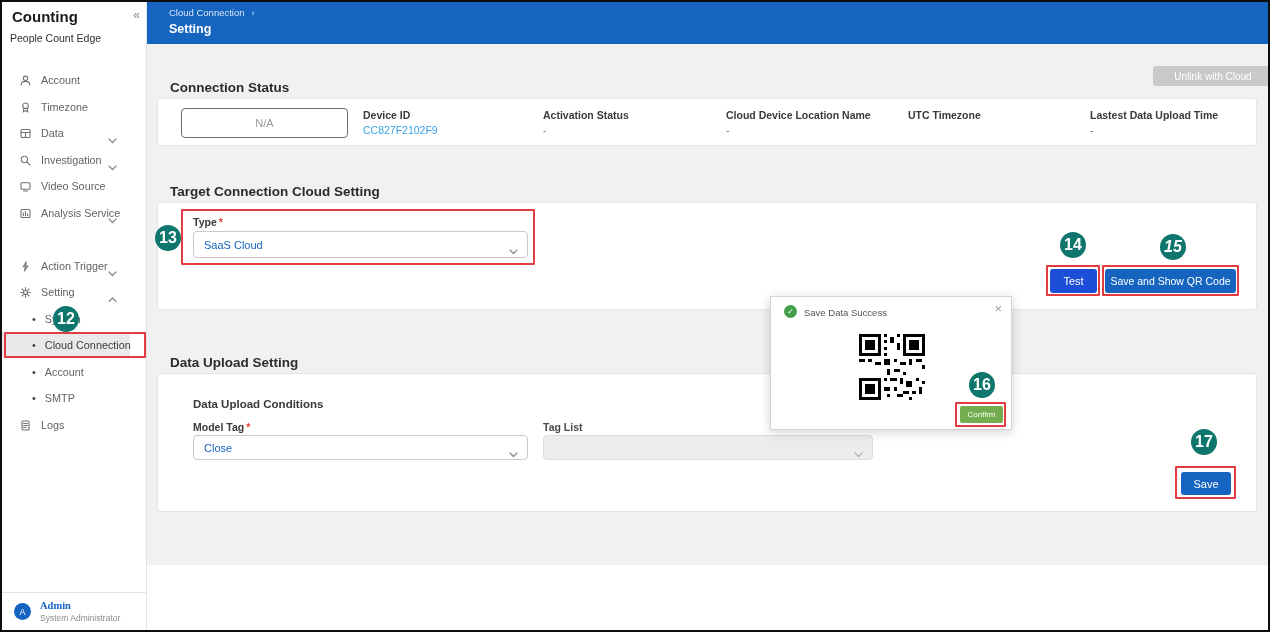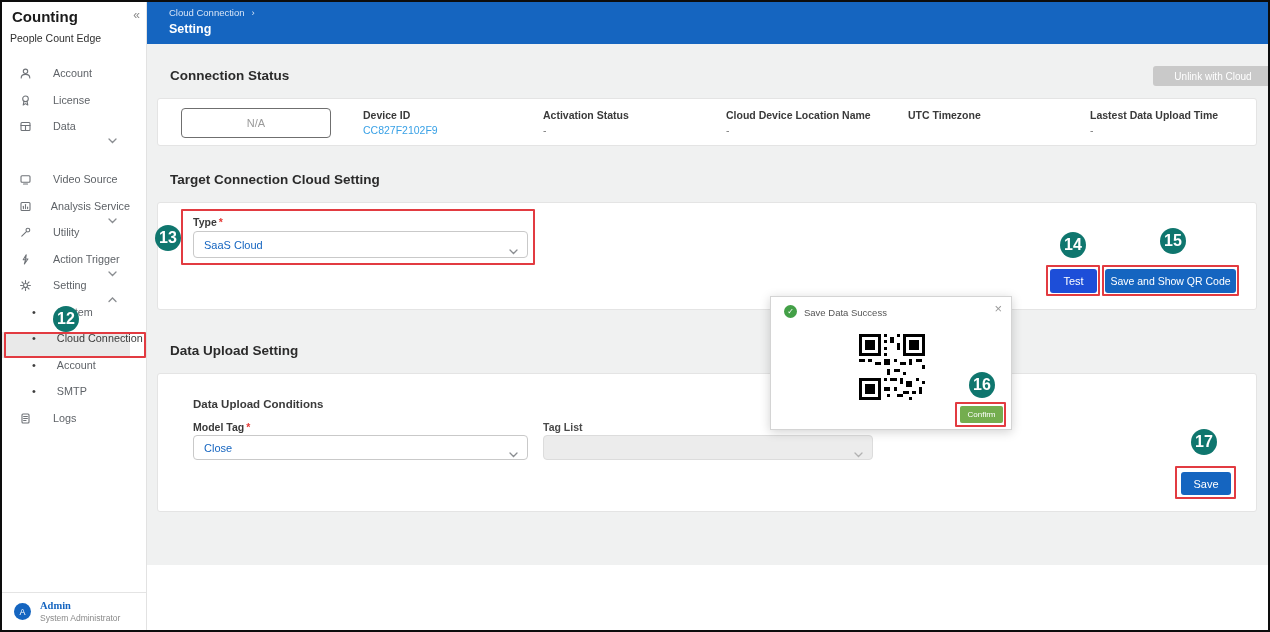--- a/index.html
+++ b/index.html
@@ -4,21 +4,21 @@
 <style>
   * { margin:0; padding:0; box-sizing:border-box; }
   body { font-family:"Liberation Sans", sans-serif; background:#fff; }
   #app { position:relative; width:1270px; height:632px; border:2px solid #0d0d0d; background:#fff; overflow:hidden; }
 
   
   #sidebar { position:absolute; left:0; top:0; width:145px; height:100%; background:#fff; border-right:1px solid #e2e2e2; z-index:5; }
   .sb-title { position:absolute; left:10px; top:6px; font-size:15px; font-weight:bold; color:#1b1b1b; }
   .sb-collapse { position:absolute; right:6px; top:6px; font-size:12px; color:#8a8a8a; cursor:pointer; }
   .sb-sub { position:absolute; left:8px; top:30px; font-size:10.5px; color:#2f2f2f; }
-  .nav-item { position:absolute; left:0; width:128px; height:26px; display:flex; align-items:flex-start; padding-left:17px; cursor:pointer;gap:12px; }
+  .nav-item { position:absolute; left:0; width:128px; height:26px; display:flex; align-items:center; padding-left:17px; cursor:pointer; }
   .nav-item .ico { width:22px; display:flex; align-items:center; }
   .nav-item .lbl { font-size:10.8px; color:#5f6368; white-space:nowrap; }
   .nav-item .chev { position:absolute; right:13px; top:10px; }
   .nav-sub { padding-left:30px; }
   .nav-sub .blt { color:#3d3d3d; font-size:11px; margin-right:9px; }
   .nav-selected { background:#e9e9e9; }
   svg.icon { stroke:#6f7378; fill:none; stroke-width:1.1; stroke-linecap:round; stroke-linejoin:round; }
   svg.chevron { stroke:#8a8d91; fill:none; stroke-width:1.3; stroke-linecap:round; }
   .sb-divider { position:absolute; left:0; bottom:37px; width:144px; border-top:1px solid #e4e4e4; }
   .user-row { position:absolute; left:12px; bottom:7px; display:flex; align-items:center; }
@@ -27,30 +27,30 @@
   .user-role { font-size:8.5px; color:#8a8a8a; }
 
   
   #topbar { position:absolute; left:145px; right:0; top:0; height:42px; background:#1565c0; z-index:4; }
   .crumb { position:absolute; left:22px; top:5px; font-size:9.5px; color:#d8e5f6; display:flex; gap:7px; align-items:center; cursor:pointer; }
   .page-title { position:absolute; left:22px; top:20px; font-size:12.5px; font-weight:bold; color:#fff; }
 
   
   #main { position:absolute; left:145px; right:0; top:42px; bottom:0; background:#fff; }
   .gray-zone { position:absolute; left:0; right:0; top:0; height:521px; background:#f0f1f1; }
-  .section-h { position:absolute; font-size:13.5px; font-weight:bold; color:#2b2b2b; }
+  .section-h { position:absolute; font-size:13.5px; font-weight:bold; color:#2b2b2b;margin-top:12px; }
   .card { position:absolute; background:#fff; border:1px solid #e4e4e4; border-radius:3px; }
 
   .btn { position:absolute; display:flex; align-items:center; justify-content:center; color:#fff; border-radius:3px; cursor:pointer; font-size:11px; white-space:nowrap; }
   .btn-unlink { left:1006px; top:22px; width:120px; height:20px; background:#c9c9c9; font-size:10px; }
   .btn-test { left:903px; top:225px; width:47px; height:24px; background:#1d4ed8; }
   .btn-saveqr { left:958px; top:225px; width:131px; height:24px; background:#1565c0; font-size:10.5px; }
   .btn-save { left:1034px; top:428px; width:50px; height:23px; background:#1565c0; }
 
-  .na-box { position:absolute; left:33px; top:63px; width:150px; height:30px; border:1px solid #6f6f6f; border-radius:4px; display:flex; align-items:center; justify-content:center; font-size:11px; color:#9a9a9a; }
+  .na-box { position:absolute; left:33px; top:63px; width:167px; height:30px; border:1px solid #6f6f6f; border-radius:4px; display:flex; align-items:center; justify-content:center; font-size:11px; color:#9a9a9a; }
   .f-label { position:absolute; font-size:10.5px; font-weight:bold; color:#3a3a3a; white-space:nowrap; }
   .f-value { position:absolute; font-size:10.5px; color:#777; }
   .f-value.link { color:#39a1e6; }
 
   .in-label { position:absolute; font-size:10.5px; font-weight:bold; color:#3a3a3a; white-space:nowrap; }
   .req { color:#e53935; margin-left:2px; font-weight:bold; }
   .dropdown { position:absolute; background:#fff; border:1px solid #c9c9c9; border-radius:4px; display:flex; align-items:center; padding:0 10px; cursor:pointer; }
   .dropdown .val { font-size:11px; color:#1565c0; }
   .dropdown .dd-chev { position:absolute; right:9px; top:50%; margin-top:-4px; }
   .dropdown.disabled { background:#ececec; border-color:#dcdcdc; cursor:default; }
@@ -86,31 +86,43 @@
         </span>
       <span class="lbl">Account</span>
     </div>
     <div class="nav-item" style="top:92px">
       <span class="ico">
           <svg class="icon" width="13" height="13" viewBox="0 0 13 13">
             <circle cx="6.5" cy="4.8" r="2.8"></circle>
             <path d="M5 7.2 4.2 11l2.3-1.4L8.8 11 8 7.2"></path>
           </svg>
         </span>
-      <span class="lbl">License</span>
+      <span class="lbl">Timezone</span>
     </div>
     <div class="nav-item" style="top:118px">
       <span class="ico">
           <svg class="icon" width="13" height="13" viewBox="0 0 13 13">
             <rect x="2" y="2.5" width="9" height="8" rx="1"></rect>
             <line x1="2" y1="5.5" x2="11" y2="5.5"></line>
             <line x1="6.5" y1="5.5" x2="6.5" y2="10.5"></line>
           </svg>
         </span>
       <span class="lbl">Data</span>
+      <span class="chev"><svg class="chevron" width="9" height="6" viewBox="0 0 9 6">
+            <path d="M1 1 4.5 4.5 8 1"></path>
+          </svg></span>
+    </div>
+    <div class="nav-item" style="top:145px">
+      <span class="ico">
+          <svg class="icon" width="13" height="13" viewBox="0 0 13 13">
+            <circle cx="5.4" cy="5.4" r="3.1"></circle>
+            <line x1="7.8" y1="7.8" x2="11" y2="11"></line>
+          </svg>
+        </span>
+      <span class="lbl">Investigation</span>
       <span class="chev"><svg class="chevron" width="9" height="6" viewBox="0 0 9 6">
             <path d="M1 1 4.5 4.5 8 1"></path>
           </svg></span>
     </div>
     <div class="nav-item" style="top:171px">
       <span class="ico">
           <svg class="icon" width="13" height="13" viewBox="0 0 13 13">
             <rect x="2" y="2.8" width="9" height="6.4" rx="1"></rect>
             <line x1="4.5" y1="11" x2="8.5" y2="11"></line>
           </svg>
@@ -123,29 +135,20 @@
             <rect x="2" y="2.5" width="9" height="8" rx="1"></rect>
             <line x1="4.4" y1="8.6" x2="4.4" y2="6.2"></line>
             <line x1="6.5" y1="8.6" x2="6.5" y2="4.6"></line>
             <line x1="8.6" y1="8.6" x2="8.6" y2="7.1"></line>
           </svg>
         </span>
       <span class="lbl">Analysis Service</span>
       <span class="chev"><svg class="chevron" width="9" height="6" viewBox="0 0 9 6">
             <path d="M1 1 4.5 4.5 8 1"></path>
           </svg></span>
-    </div>
-    <div class="nav-item" style="top:224px">
-      <span class="ico">
-          <svg class="icon" width="13" height="13" viewBox="0 0 13 13">
-            <path d="M2.8 10.2 7.4 5.6"></path>
-            <circle cx="8.9" cy="4.1" r="1.9"></circle>
-          </svg>
-        </span>
-      <span class="lbl">Utility</span>
     </div>
     <div class="nav-item" style="top:251px">
       <span class="ico">
           <svg class="icon" width="13" height="13" viewBox="0 0 13 13">
             <path d="M7.2 1.8 4.2 6.8h2.3L5.4 11l3.5-5H6.6z"></path>
           </svg>
         </span>
       <span class="lbl">Action Trigger</span>
       <span class="chev"><svg class="chevron" width="9" height="6" viewBox="0 0 9 6">
             <path d="M1 1 4.5 4.5 8 1"></path>
@@ -330,17 +333,17 @@
   <div class="ann-rect" style="left:2px; top:330px; width:142px; height:26px;"></div>
   <div class="ann-rect" style="left:179px; top:207px; width:354px; height:56px;"></div>
   <div class="ann-rect" style="left:1044px; top:263px; width:54px; height:31px;"></div>
   <div class="ann-rect" style="left:1100px; top:263px; width:137px; height:31px;"></div>
   <div class="ann-rect" style="left:953px; top:400px; width:51px; height:25px;"></div>
   <div class="ann-rect" style="left:1173px; top:464px; width:61px; height:33px;"></div>
 
   <div class="badge" style="left:51px; top:304px;">12</div>
   <div class="badge" style="left:153px; top:223px;">13</div>
   <div class="badge" style="left:1058px; top:230px;">14</div>
-  <div class="badge" style="left:1158px; top:226px;">15</div>
+  <div class="badge" style="left:1158px; top:232px;font-style:italic;">15</div>
   <div class="badge" style="left:967px; top:370px;">16</div>
   <div class="badge" style="left:1189px; top:427px;">17</div>
 
 </div>
 
 </body></html>

